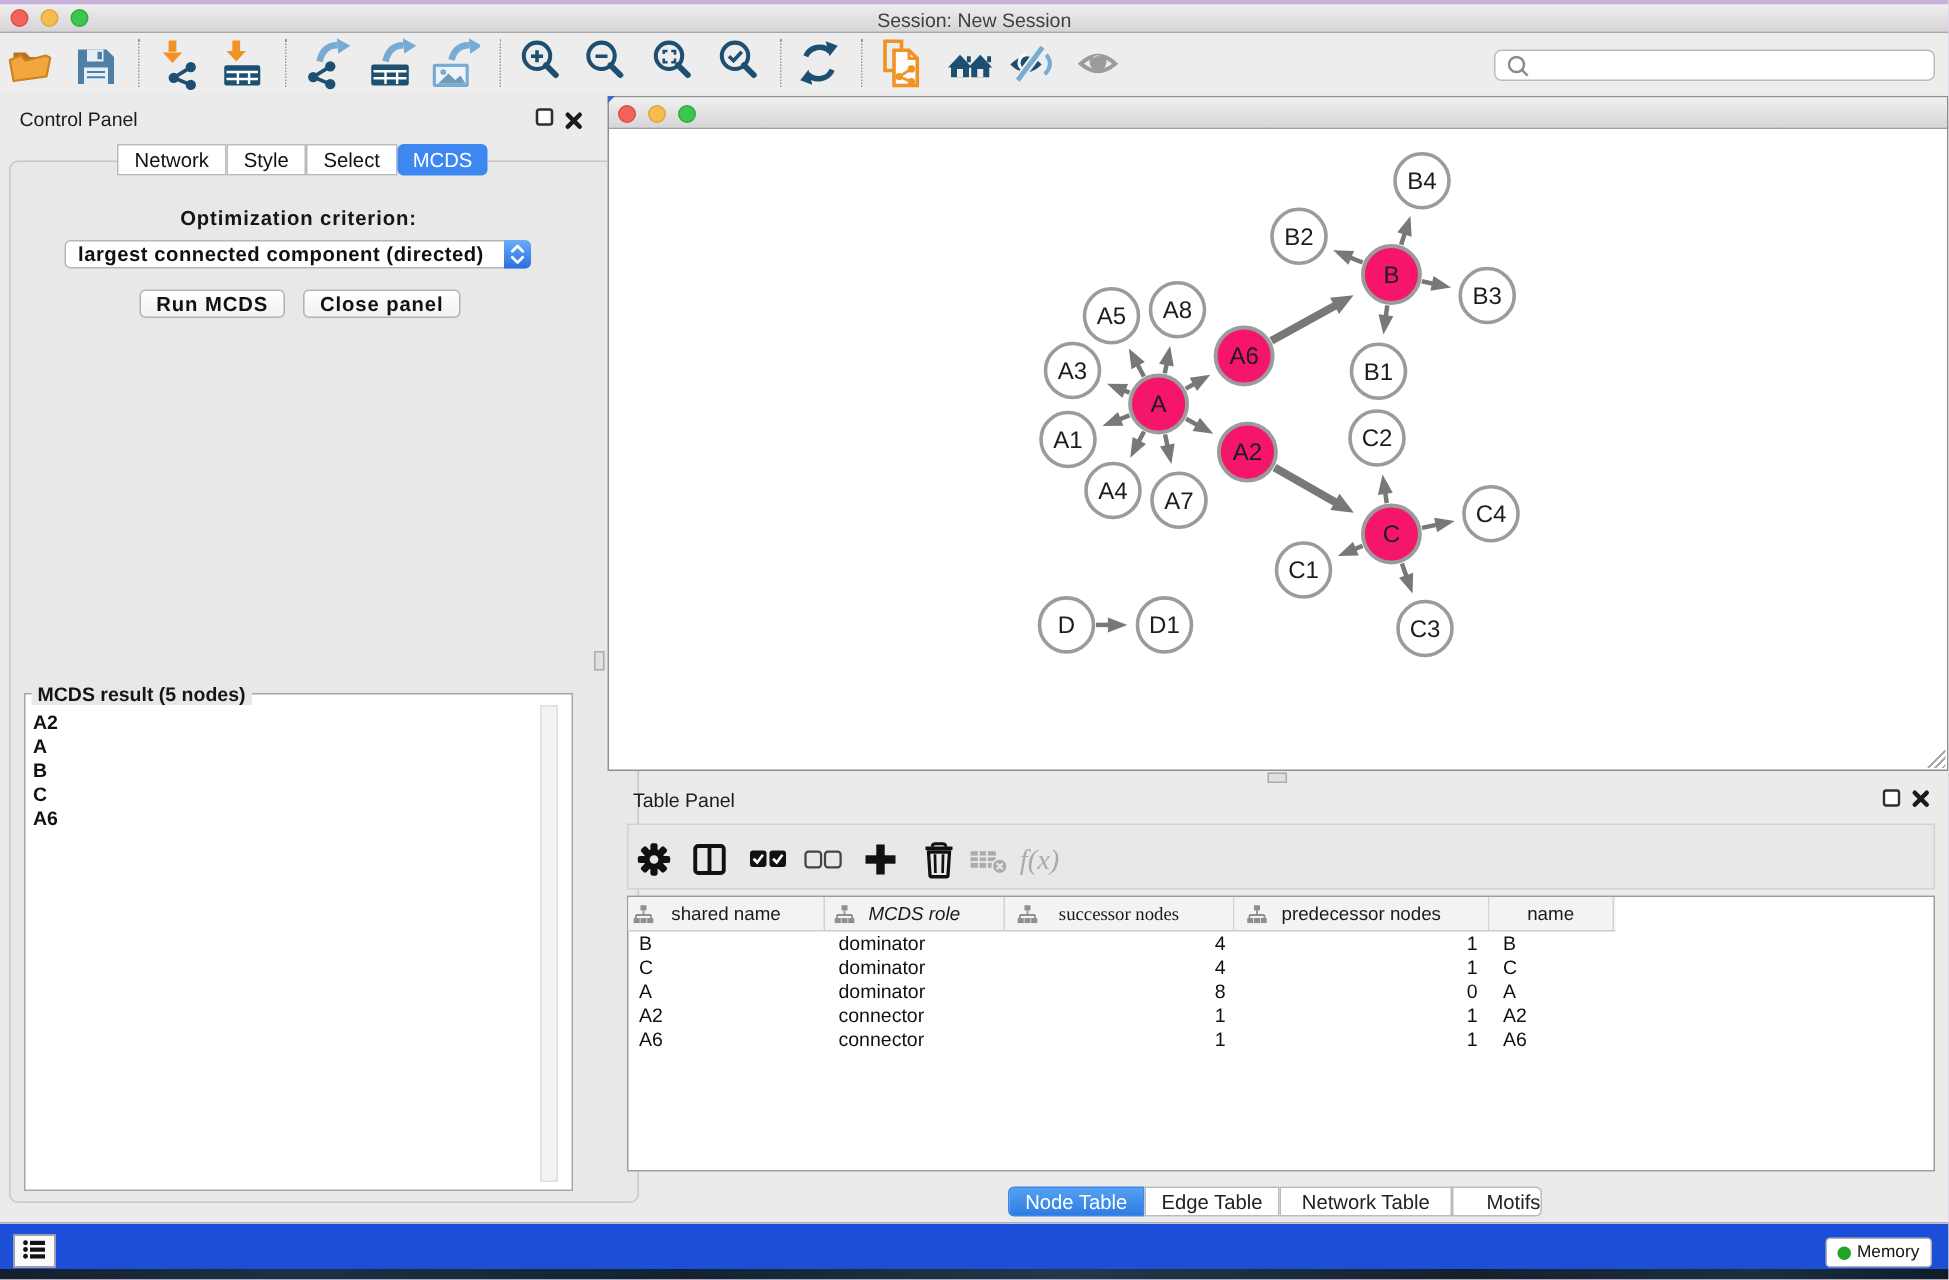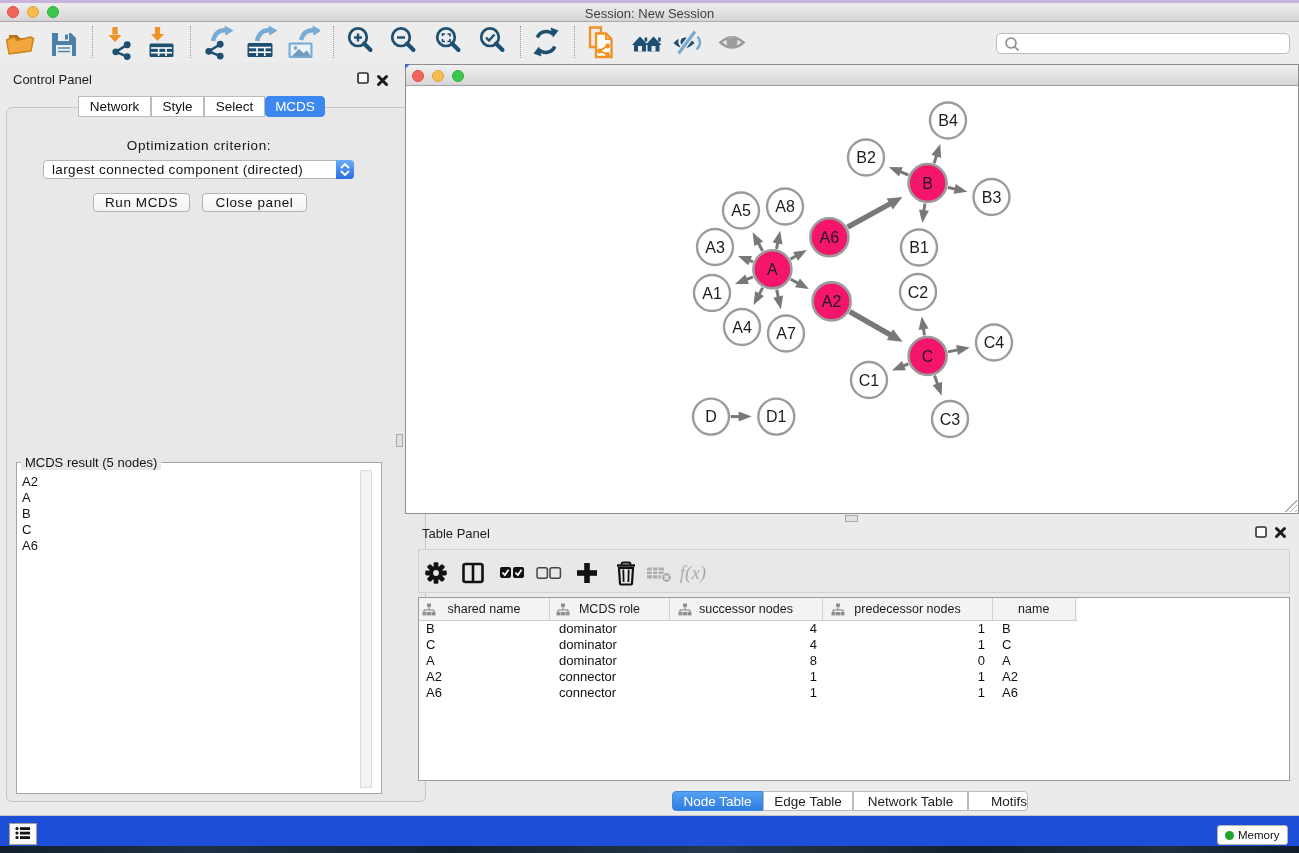--- a/index.html
+++ b/index.html
@@ -19,21 +19,21 @@
     background:#fff; border:1px solid #bcbcbc; border-radius:5px; }
   #content { position:absolute; left:0; top:59px; width:1299px; height:756px; background:#ecebeb; }
   #statusbar { position:absolute; left:0; top:812px; width:1299px; height:31px; background:#1d4ed8;
     border-top:1px solid #c4c4c4; }
 
   
   #cp-title { position:absolute; left:13px; top:10px; font-size:13px; color:#1c1c1c; }
   .tab { z-index:5; position:absolute; top:34px; height:21px; font-size:13.5px; color:#111;
     background:#fff; border:1px solid #bbb; text-align:center; line-height:19px; }
   #cp-body { position:absolute; left:6px; top:45px; width:420px; height:695px;
-    background:#e9e8e8; border:1px solid #c6c6c6; border-radius:6px; }
+    background:#e9e8e8; border:1px solid #c6c6c6; border-radius:6px;font-weight:bold; }
   #opt-label { letter-spacing:0.6px; position:absolute; left:0; top:30px; width:384px; text-align:center; font-size:13.5px; color:#151515; }
   #dropdown { letter-spacing:0.35px; position:absolute; left:36px; top:52px; width:311px; height:19px;
     background:#fff; border:1px solid #b6b6b6; border-radius:4px; font-size:13.5px; color:#111;
     line-height:17px; padding-left:8px; }
   #dd-step { position:absolute; right:-1px; top:-1px; width:18px; height:19px; border-radius:0 4px 4px 0;
     background:linear-gradient(#6aacf8,#2a6ee4); }
   .btn { letter-spacing:0.6px; position:absolute; top:85px; height:19px; background:linear-gradient(#ffffff,#f1f1f1);
     border:1px solid #b3b3b3; border-radius:4px; font-size:13.5px; color:#111;
     text-align:center; line-height:17px; }
   #mcds-box { position:absolute; left:9px; top:354px; width:366px; height:332px;
@@ -392,22 +392,22 @@
           <circle cx="24.5" cy="21.5" r="5" fill="#ababab" stroke="#e9e8e8" stroke-width="1.2"></circle>
           <path d="M22.5 19.5 L26.5 23.5 M26.5 19.5 L22.5 23.5" stroke="#e9e8e8" stroke-width="1.5"></path>
         </svg>
 <svg width="34" height="34" style="position:absolute;left:257px;top:6px">
           <text x="17" y="23" text-anchor="middle" font-family="Liberation Serif, serif" font-style="italic" font-size="19" fill="#ababab">f(x)</text>
         </svg>
     </div>
     <div id="tp-table">
       <div id="tp-head"></div>
       <div class="th" style="left:0px;width:131px;background:#f4f3f3;">shared name</div>
-<div class="th" style="left:131px;width:120px;background:#f4f3f3;">MCDS role</div>
-<div class="th" style="left:251px;width:153px;background:#f4f3f3;">successor nodes</div>
+<div class="th" style="left:131px;width:120px;background:#f4f3f3;font-style:italic;">MCDS role</div>
+<div class="th" style="left:251px;width:153px;background:#f4f3f3;font-family:Liberation Serif, serif;">successor nodes</div>
 <div class="th" style="left:404px;width:170px;background:#f4f3f3;">predecessor nodes</div>
 <div class="th" style="left:574px;width:82.5px;background:#f4f3f3;">name</div>
 <svg width="14" height="13" style="position:absolute;left:3px;top:5px">
           <rect x="5" y="0.5" width="4" height="3.4" fill="#8f8f8f"></rect>
           <line x1="7" y1="3.9" x2="7" y2="7" stroke="#8f8f8f" stroke-width="1.2"></line>
           <line x1="2" y1="7" x2="12" y2="7" stroke="#8f8f8f" stroke-width="1.2"></line>
           <line x1="2" y1="7" x2="2" y2="9" stroke="#8f8f8f" stroke-width="1.2"></line>
           <line x1="12" y1="7" x2="12" y2="9" stroke="#8f8f8f" stroke-width="1.2"></line>
           <rect x="0.5" y="9" width="4" height="3.4" fill="#8f8f8f"></rect>
           <rect x="5" y="9" width="4" height="3.4" fill="#8f8f8f"></rect>

